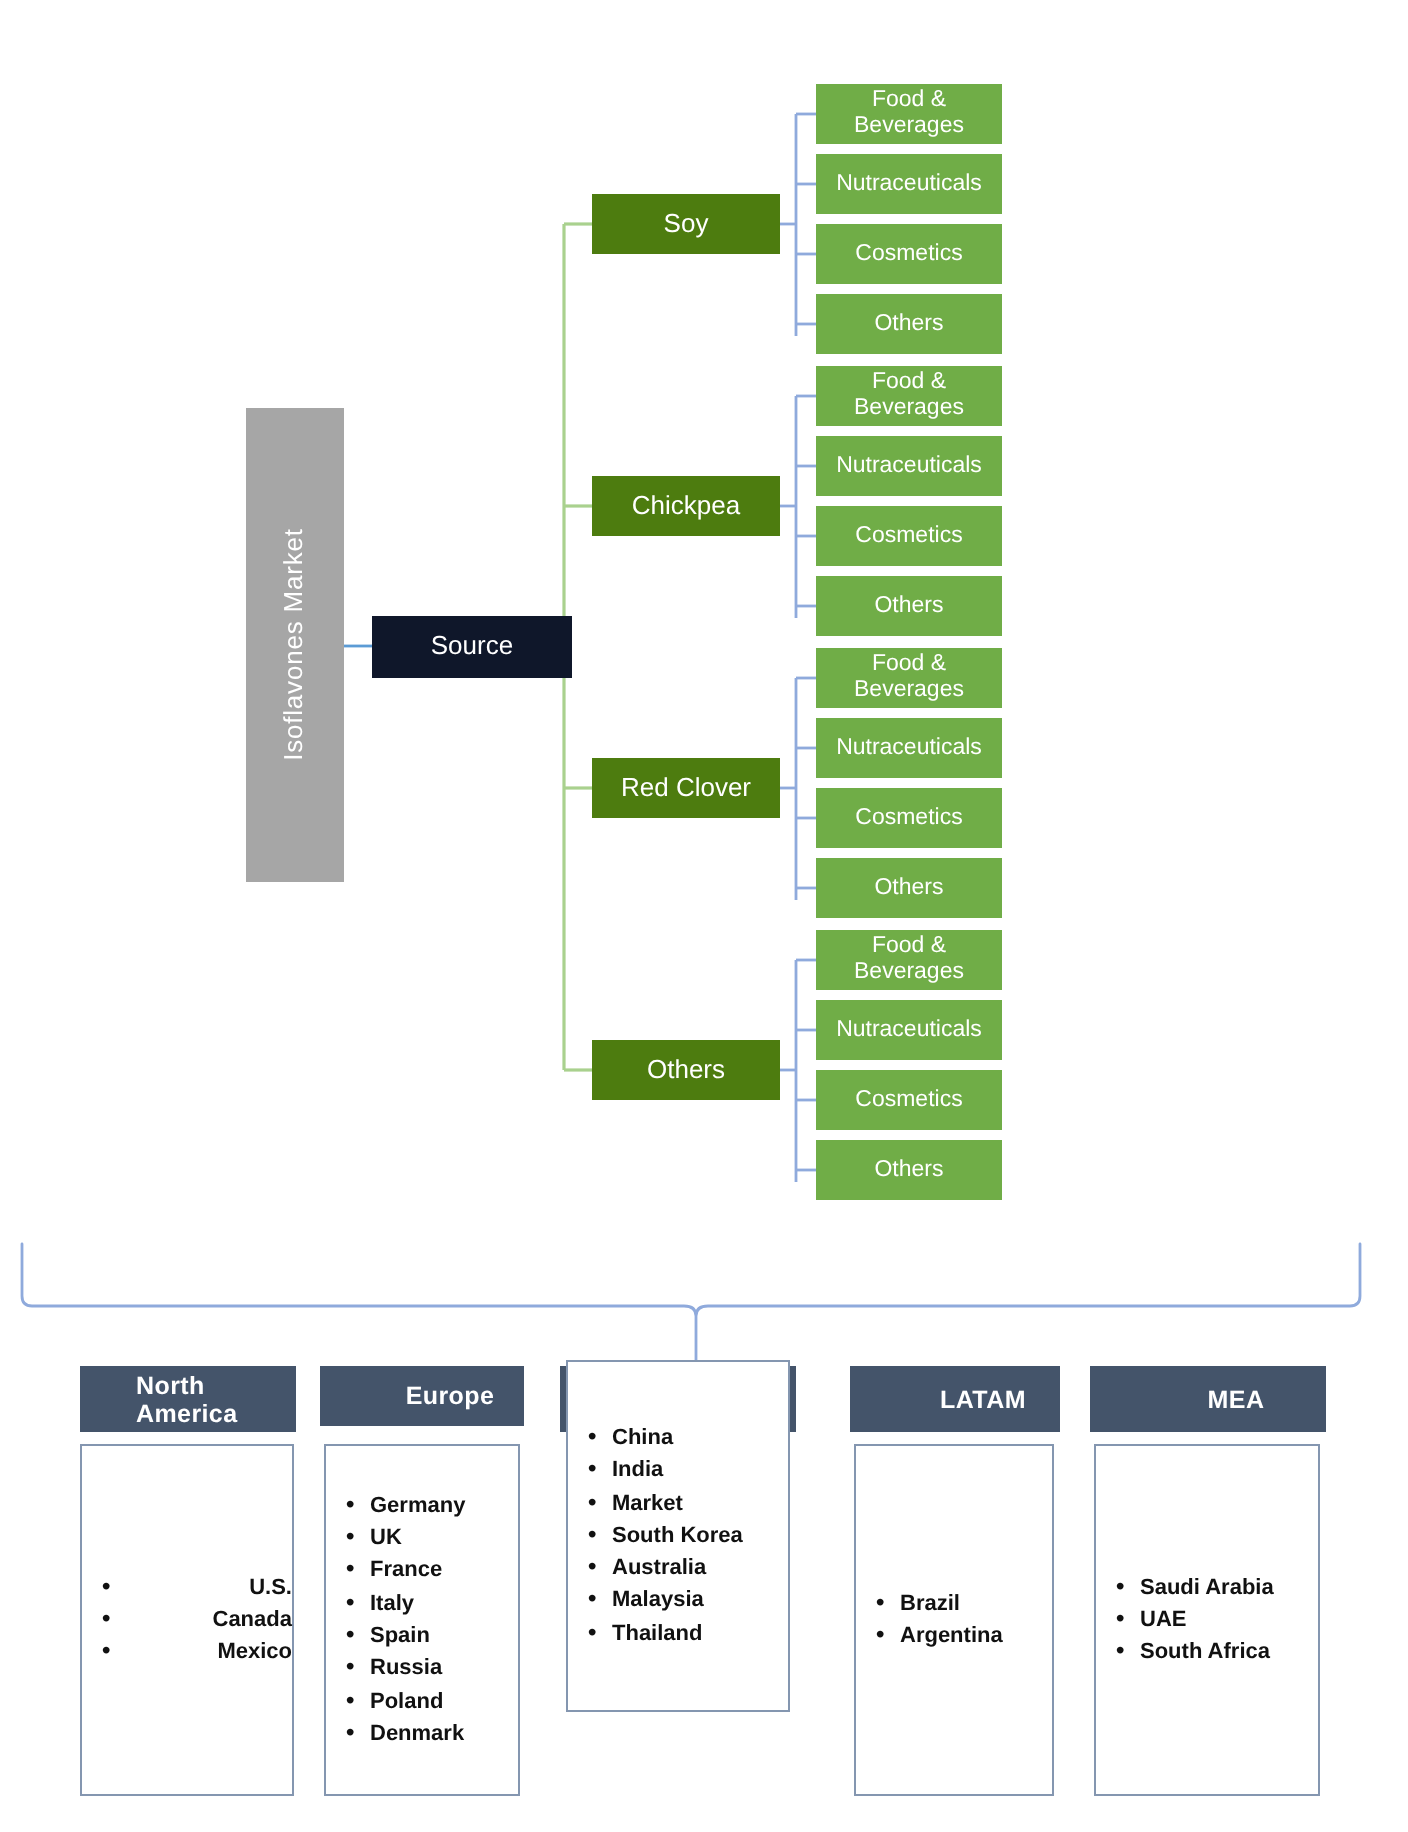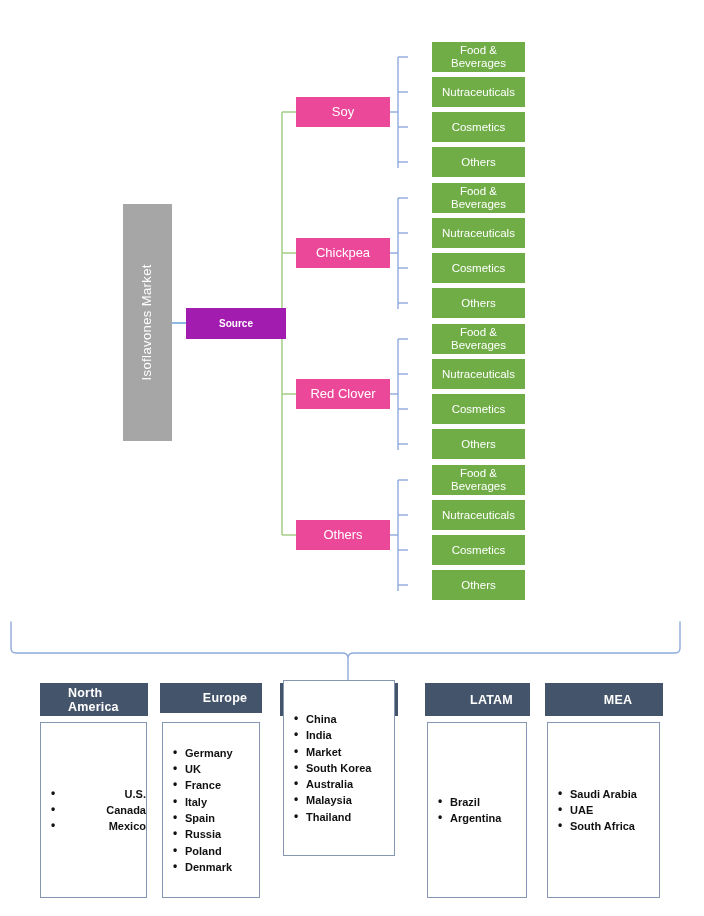--- a/index.html
+++ b/index.html
@@ -54,42 +54,41 @@
     font-size: 13px;
     letter-spacing: 0.4px;
   }
   .node-root .vtext {
     transform: rotate(-90deg);
     white-space: nowrap;
     font-size: 13px;
   }
 
   .node-level1 {
-    background: #a21caf;
+    background: #0f172a;
     width: 100px;
     height: 31px;
     left: 186px;
     top: 308px;
-    font-size: 10px;
-    font-weight: bold;
+    font-size: 13px;
   }
 
   .node-level2 {
-    background: #ec4899;
+    background: #4d7c0f;
     width: 94px;
     height: 30px;
     left: 296px;
     font-size: 13px;
   }
 
   .node-leaf {
     background: #70AD47;
     width: 93px;
     height: 30px;
-    left: 432px;
+    left: 408px;
     font-size: 11.5px;
     padding: 0 2px;
   }
 
   
   .region-header {
     position: absolute;
     box-sizing: border-box;
     background: #44546A;
     color: #ffffff;

